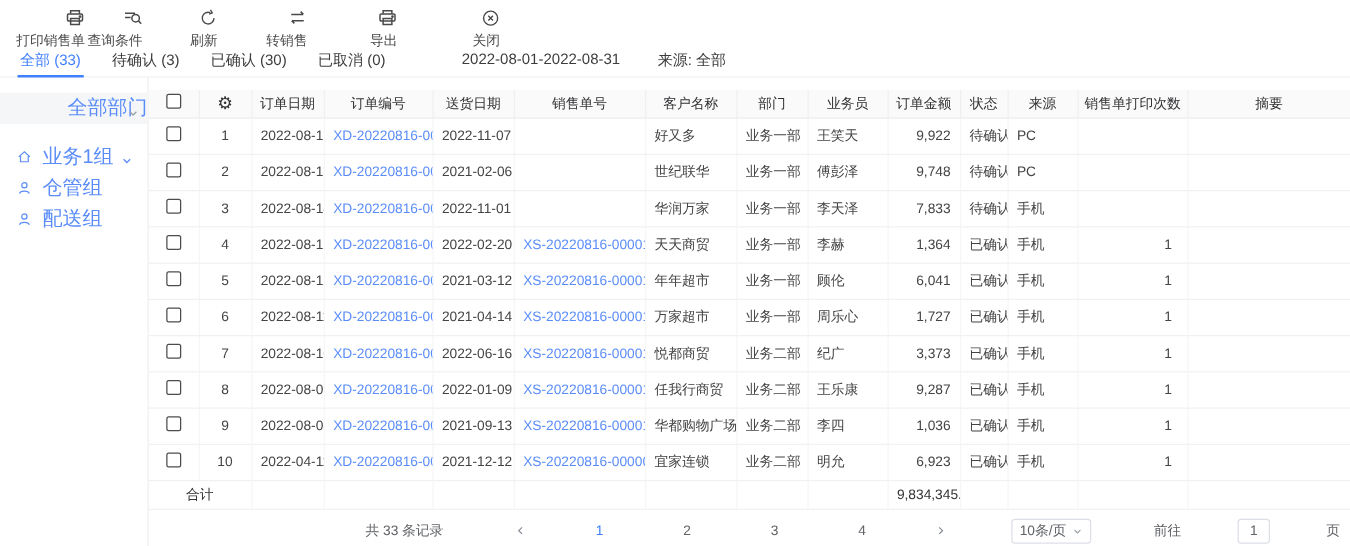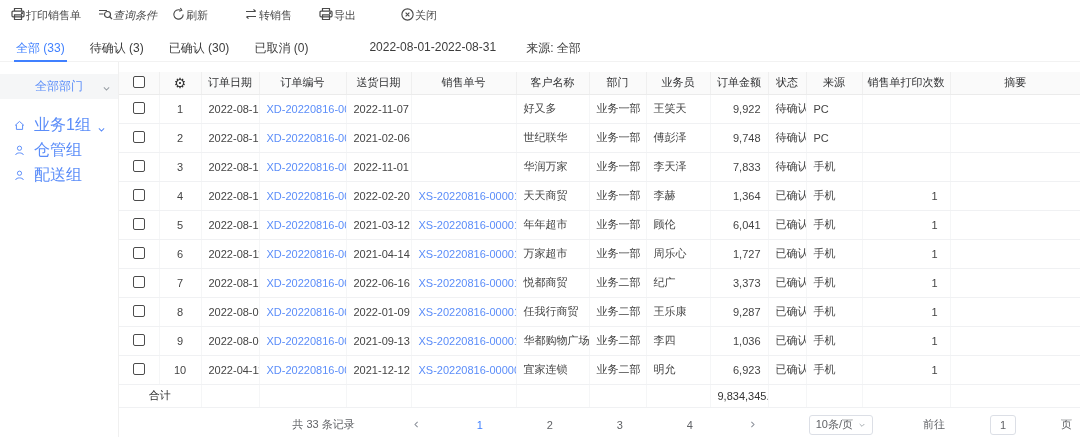--- a/index.html
+++ b/index.html
@@ -1,45 +1,45 @@
 <!DOCTYPE html>
 <html><head>
 <meta charset="utf-8">
 <style>
   * { margin:0; padding:0; box-sizing:border-box; }
   html,body { width:1080px; height:437px; background:#fff; overflow:hidden;
     font-family:"Liberation Sans","DejaVu Sans",sans-serif; color:#333; }
 
   
   .toolbar { display:flex; align-items:flex-start; padding:6px 0 0 10px; height:40px; }
-  .tb-item { display:flex; flex-direction:row; align-items:center; cursor:pointer;
+  .tb-item { display:flex; flex-direction:column; align-items:flex-end; cursor:pointer;
     font-size:11px; color:#4a4a4a; min-width:46px; }
   .tb-item .ic { height:16px; display:flex; align-items:center; justify-content:center; margin-bottom:3px; }
   .tb-item svg { stroke:#4a4a4a; fill:none; stroke-width:1.2; }
   .tb-item:nth-child(1){ min-width:58px; }
-  .tb-item:nth-child(2){ margin-left:16px;font-style:italic; }
+  .tb-item:nth-child(2){ margin-left:0; }
   .tb-item:nth-child(3){ margin-left:14px; }
   .tb-item:nth-child(4){ margin-left:26px; }
   .tb-item:nth-child(5){ margin-left:26px; }
   .tb-item:nth-child(6){ margin-left:36px;font-family:Liberation Serif, serif; }
 
   
   .tabbar { display:flex; align-items:flex-start; height:22px; padding-left:14px;
     font-size:12px; border-bottom:1px solid #f2f2f2; }
   .tab { padding:0 2px 5px; margin-right:21px; color:#3c3c3c; cursor:pointer; white-space:nowrap; }
   .tab.active { color:#4080ff; border-bottom:2px solid #4080ff; padding-bottom:3px; }
   .filter-text { color:#3c3c3c; padding-bottom:5px; white-space:nowrap; }
   .filter-date { margin-left:38px; }
   .filter-src { margin-left:30px; }
 
   
   .content { display:flex; height:375px; }
   .sidebar { width:118px; flex:none; padding-top:12px; }
   .dept-select { height:25px; background:#f5f6f7; display:flex; align-items:center;
-    justify-content:center; position:relative; cursor:pointer; font-size:12px; color:#5b8df9; }
+    justify-content:flex-end; position:relative; cursor:pointer; font-size:16px; color:#5b8df9; }
   .dept-select .caret { position:absolute; right:7px; top:8px; }
   .side-items { padding-top:14px; }
   .side-item { display:flex; align-items:center; height:24px; padding-left:13px;
     font-size:16px; color:#5b8df9; cursor:pointer; position:relative; }
   .side-item + .side-item { margin-top:1px; }
   .side-item .sic { width:14px; height:14px; margin-right:7px; display:flex; align-items:center; }
   .side-item svg { stroke:#5b8df9; fill:none; stroke-width:1.2; }
   .side-item .chev { position:absolute; right:12px; top:7px; }
   .chev svg, .caret svg { stroke:#5b8df9; fill:none; stroke-width:1.4; }
   .caret svg { stroke:#9aa0a6; }

